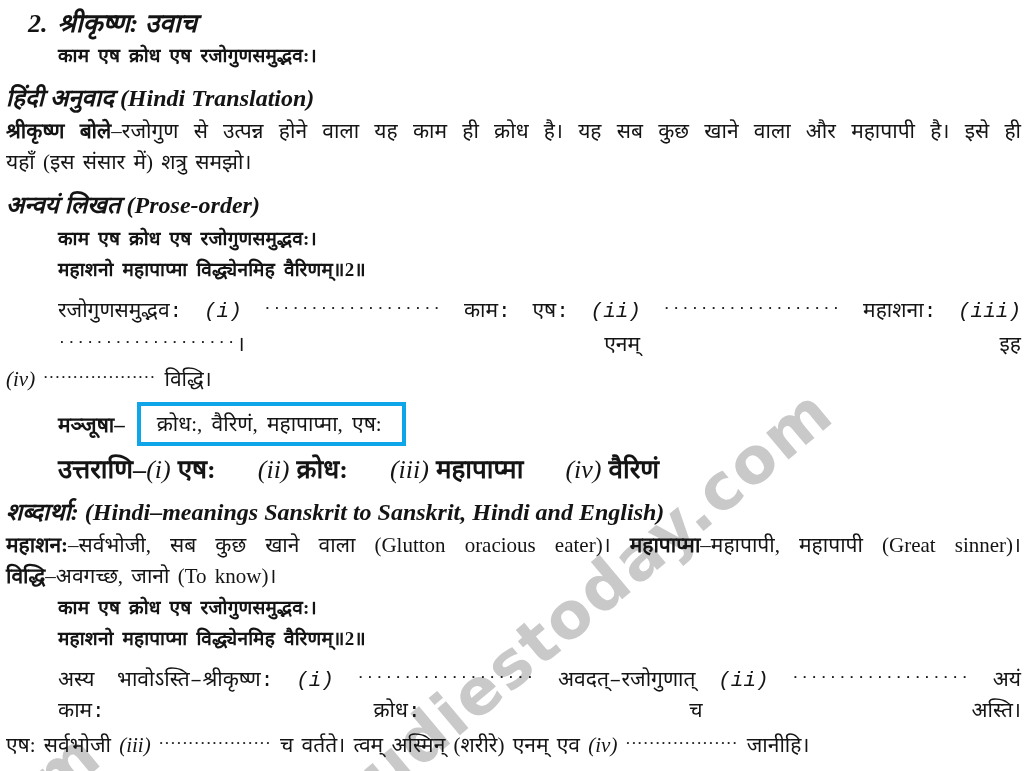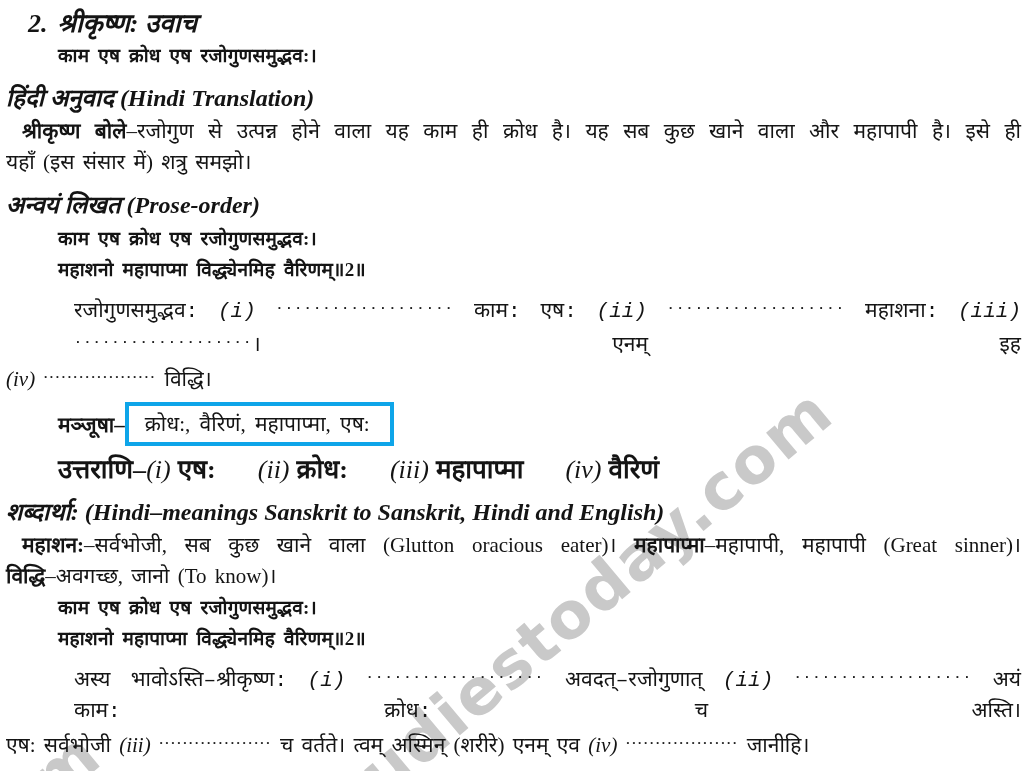--- a/index.html
+++ b/index.html
@@ -42,37 +42,37 @@
   .h{
     font-weight:bold;
     font-size:24px;line-height:36px;
     margin-top:9px;
     font-style:italic;
   }
   .body-line{
     font-size:21px;line-height:31px;
     word-spacing:3px;
   }
-  .jl{text-align:justify;text-align-last:justify;margin-left:16px;}
+  .jl{text-align:justify;text-align-last:justify;}
   .indent{padding-left:52px;font-family:Liberation Mono, monospace;}
   .mt{margin-top:8px;}
 
   .seg-b{font-weight:bold;}
   .seg-i{font-style:italic;}
   .seg-d{
     font-size:13px;
     letter-spacing:1.6px;
     vertical-align:5px;
     font-weight:bold;
     color:#1d1d1d;
   }
 
   .manjusha-row{
     margin:7px 0 4px 52px;
-    display:flex;align-items:center;
+    display:flex;align-items:center;gap:12px;
     font-size:21px;
   }
   .manjusha-label{font-weight:bold;}
   .manjusha-box{
     border:4px solid #0ea5e9;
     padding:3px 20px 5px 16px;
     font-weight:normal;
     word-spacing:4px;
   }
   .answers-row{

